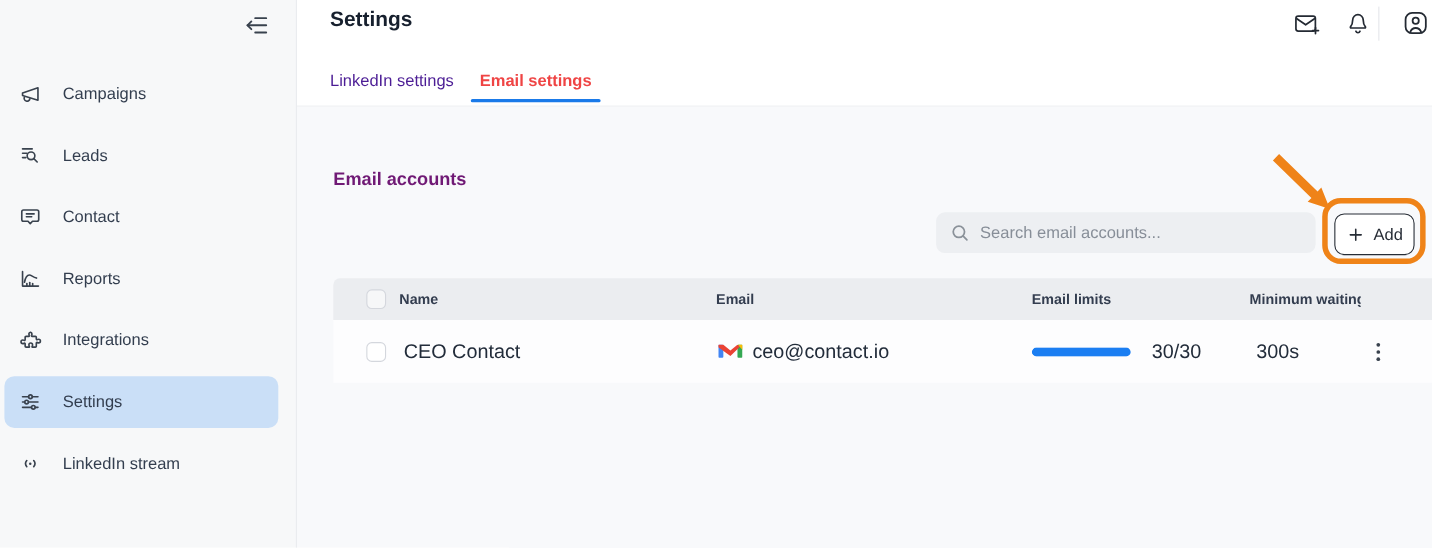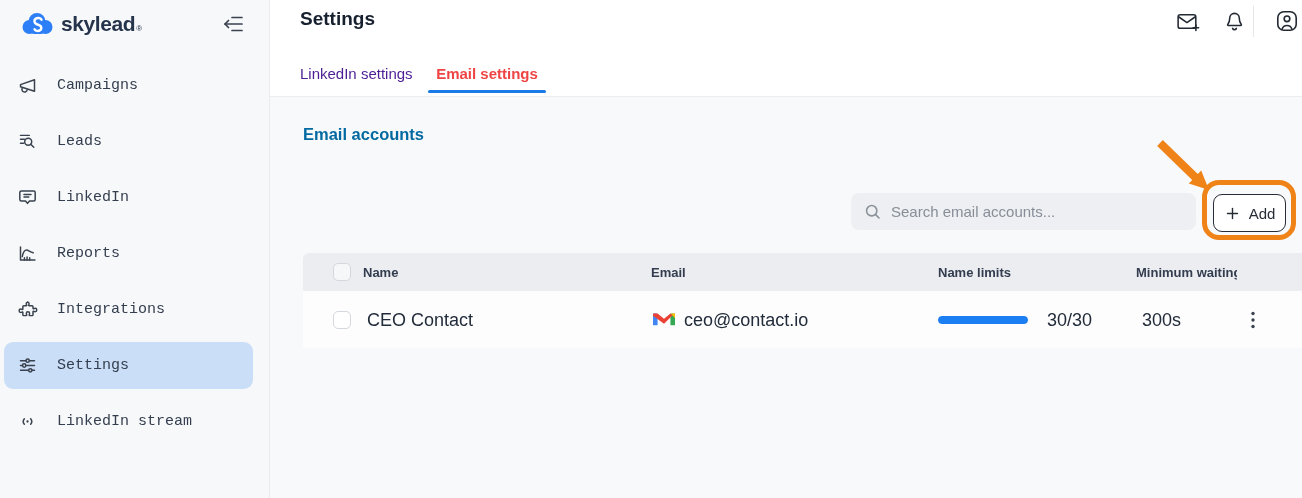--- a/index.html
+++ b/index.html
@@ -7,37 +7,37 @@
   body { font-family:"Liberation Sans", sans-serif; background:#ffffff; color:#2b3442; position:relative; }
 
   
   .sidebar { position:absolute; left:0; top:0; width:270px; height:498px; background:#f7f8f9; border-right:1px solid #eaecef; }
   .logo-row { display:flex; align-items:center; padding:11px 24px 0 20px; }
   .brand-wrap { display:flex; align-items:center; cursor:pointer; }
   .brand { font-size:21px; font-weight:700; color:#25334b; letter-spacing:-0.4px; margin-left:7px; }
   .reg { font-size:8px; color:#25334b; align-self:flex-end; margin:0 0 3px 1px; }
   .collapse-btn { margin-left:auto; cursor:pointer; display:flex; }
   .nav { position:absolute; top:62px; left:0; right:0; display:flex; flex-direction:column; gap:9px; }
-  .nav-item { height:47px; margin:0 16px 0 4px; display:flex; align-items:center; padding-left:12px; border-radius:9px; font-size:15px; color:#333e4f; cursor:pointer;font-family:Liberation Mono, monospace; }
+  .nav-item { height:47px; margin:0 16px 0 4px; display:flex; align-items:center; padding-left:12px; border-radius:9px; font-size:15px; color:#333e4f; cursor:pointer; }
   .nav-item .nicon { width:22px; height:22px; margin-right:19px; display:flex; align-items:center; justify-content:center; }
   .nav-item.active { background:#cadff7; }
 
   
   .topbar { position:absolute; left:270px; top:0; width:1032px; height:97px; background:#fff; border-bottom:1px solid #ebedf0; }
   .page-title { position:absolute; left:30px; top:8px; font-size:19px; font-weight:700; color:#17202e; }
   .tb-icon { position:absolute; top:9px; cursor:pointer; display:flex; }
   .tb-divider { position:absolute; left:983px; top:6px; width:1px; height:31px; background:#e4e6ea; }
   .tab { position:absolute; top:65px; font-size:15px; cursor:pointer; white-space:nowrap; }
   .tab.inactive { left:30px; color:#4c1d95; }
   .tab.active { left:158px; width:118px; text-align:center; color:#ef4444; font-weight:700; }
   .tab-underline { position:absolute; left:158px; top:90px; width:118px; height:3px; background:#1a7ae9; border-radius:2px; }
 
   
   .content { position:absolute; left:270px; top:97px; width:1032px; height:401px; background:#f8f9fb; }
-  .section-title { position:absolute; left:33px; top:28px; font-size:16.5px; font-weight:700; color:#0369a1; }
+  .section-title { position:absolute; left:33px; top:57px; font-size:16.5px; font-weight:700; color:#701a75; }
   .search-box { position:absolute; left:581px; top:96px; width:345px; height:37px; background:#edeff2; border-radius:8px; display:flex; align-items:center; padding:0 12px; }
   .search-input { border:none; outline:none; background:transparent; font-family:"Liberation Sans",sans-serif; font-size:15px; color:#4a5260; margin-left:9px; flex:1; }
   .search-input::placeholder { color:#878e98; opacity:1; }
   .annotation-ring { position:absolute; left:932px; top:83px; width:94px; height:60px; border:5px solid #ef8318; border-radius:17px; pointer-events:none; }
   .add-btn { position:absolute; left:943px; top:97px; width:73px; height:38px; background:#fff; border:1.5px solid #272d36; border-radius:9px; display:flex; align-items:center; justify-content:center; gap:8px; font-size:15px; color:#272d36; cursor:pointer; }
   .arrow-svg { position:absolute; left:880px; top:40px; pointer-events:none; }
 
   
   .table { position:absolute; left:33px; top:156px; width:999px; }
   .thead { position:relative; height:38px; background:#ebedf0; border-radius:6px 0 0 0; }
@@ -57,33 +57,20 @@
   .progress-fill { height:100%; background:#1b7ef2; border-radius:4px; }
   .row-limit { left:744px; }
   .row-wait { left:839px; }
   .kebab { left:941px; cursor:pointer; display:flex; padding:2px; }
 </style>
 </head>
 <body>
 
 <div class="sidebar">
   <div class="logo-row">
-    <div class="brand-wrap">
-      <span style="display:flex;">
-        <svg width="34" height="25" viewBox="0 0 34 25">
-          <circle cx="9.5" cy="16" r="7" fill="#2d7ff7"></circle>
-          <circle cx="17" cy="10.5" r="8.5" fill="#2d7ff7"></circle>
-          <circle cx="25.5" cy="16" r="7" fill="#2d7ff7"></circle>
-          <rect x="9" y="13" width="17" height="10" rx="5" fill="#2d7ff7"></rect>
-          <path d="M21.5 8.6c-1.1-1.9-4.2-2.2-5.9-.8-1.9 1.6-1.4 4.3.8 5.2l3.2 1.3c2.1.9 2.2 3.7.5 4.9-1.7 1.2-4.4.9-5.5-.9" stroke="#ffffff" stroke-width="2.5" fill="none" stroke-linecap="round"></path>
-        </svg>
-      </span>
-      <span class="brand">skylead</span>
-      <span class="reg">®</span>
-    </div>
     <span class="collapse-btn">
       <svg width="24" height="24" viewBox="0 0 24 24" fill="none" stroke="#39424e" stroke-width="1.7" stroke-linecap="round" stroke-linejoin="round">
         <path d="M11 5.5h10"></path>
           <path d="M11 18.5h10"></path>
           <path d="M4 12h17"></path>
           <path d="M7.5 8.5 4 12l3.5 3.5"></path>
       </svg>
     </span>
   </div>
 
@@ -110,21 +97,21 @@
       <span>Leads</span>
     </div>
     <div class="nav-item">
       <span class="nicon">
         <svg width="21" height="21" viewBox="0 0 24 24" fill="none" stroke="#39424e" stroke-width="1.7" stroke-linecap="round" stroke-linejoin="round">
           <path d="M5 4.5h14a1.8 1.8 0 0 1 1.8 1.8v8a1.8 1.8 0 0 1-1.8 1.8h-4.7L12 18.7l-2.3-2.6H5a1.8 1.8 0 0 1-1.8-1.8v-8A1.8 1.8 0 0 1 5 4.5z"></path>
           <path d="M8 8.5h8"></path>
             <path d="M8 11.5h5.5"></path>
         </svg>
       </span>
-      <span>LinkedIn</span>
+      <span>Contact</span>
     </div>
     <div class="nav-item">
       <span class="nicon">
         <svg width="21" height="21" viewBox="0 0 24 24" fill="none" stroke="#39424e" stroke-width="1.7" stroke-linecap="round" stroke-linejoin="round">
           <path d="M4 4.5v15h16.5"></path>
           <path d="M6 15.5c1-5 3-7.5 5-7.5s3.5 2 7.5 3.2"></path>
           <path d="M8.5 19.5v-2.6"></path>
             <path d="M11.5 19.5v-3.6"></path>
             <path d="M14.5 19.5v-2.6"></path>
         </svg>
@@ -224,21 +211,21 @@
   </button>
   <svg class="arrow-svg" width="64" height="58" viewBox="0 0 64 58">
     <polygon points="12.8,3.1 47.8,37.1 51.2,33.5 59,53 38.8,46.5 42.2,42.9 7.2,8.9" fill="#ef8318"></polygon>
   </svg>
 
   <div class="table">
     <div class="thead">
       <span class="checkbox vcenter"></span>
       <span class="hcell vcenter col-name">Name</span>
       <span class="hcell vcenter col-email">Email</span>
-      <span class="hcell vcenter col-daily">Name limits</span>
+      <span class="hcell vcenter col-daily">Email limits</span>
       <span class="hcell vcenter col-wait">Minimum waiting</span>
     </div>
     <div class="trow">
       <span class="checkbox vcenter"></span>
       <span class="rcell vcenter row-name">CEO Contact</span>
       <span class="vcenter row-email">
         <span style="display:flex;">
           <svg width="22" height="17" viewBox="0 0 24 18">
             <rect x="0" y="4" width="5" height="13" rx="1" fill="#4285f4"></rect>
             <rect x="19" y="4" width="5" height="13" rx="1" fill="#34a853"></rect>

